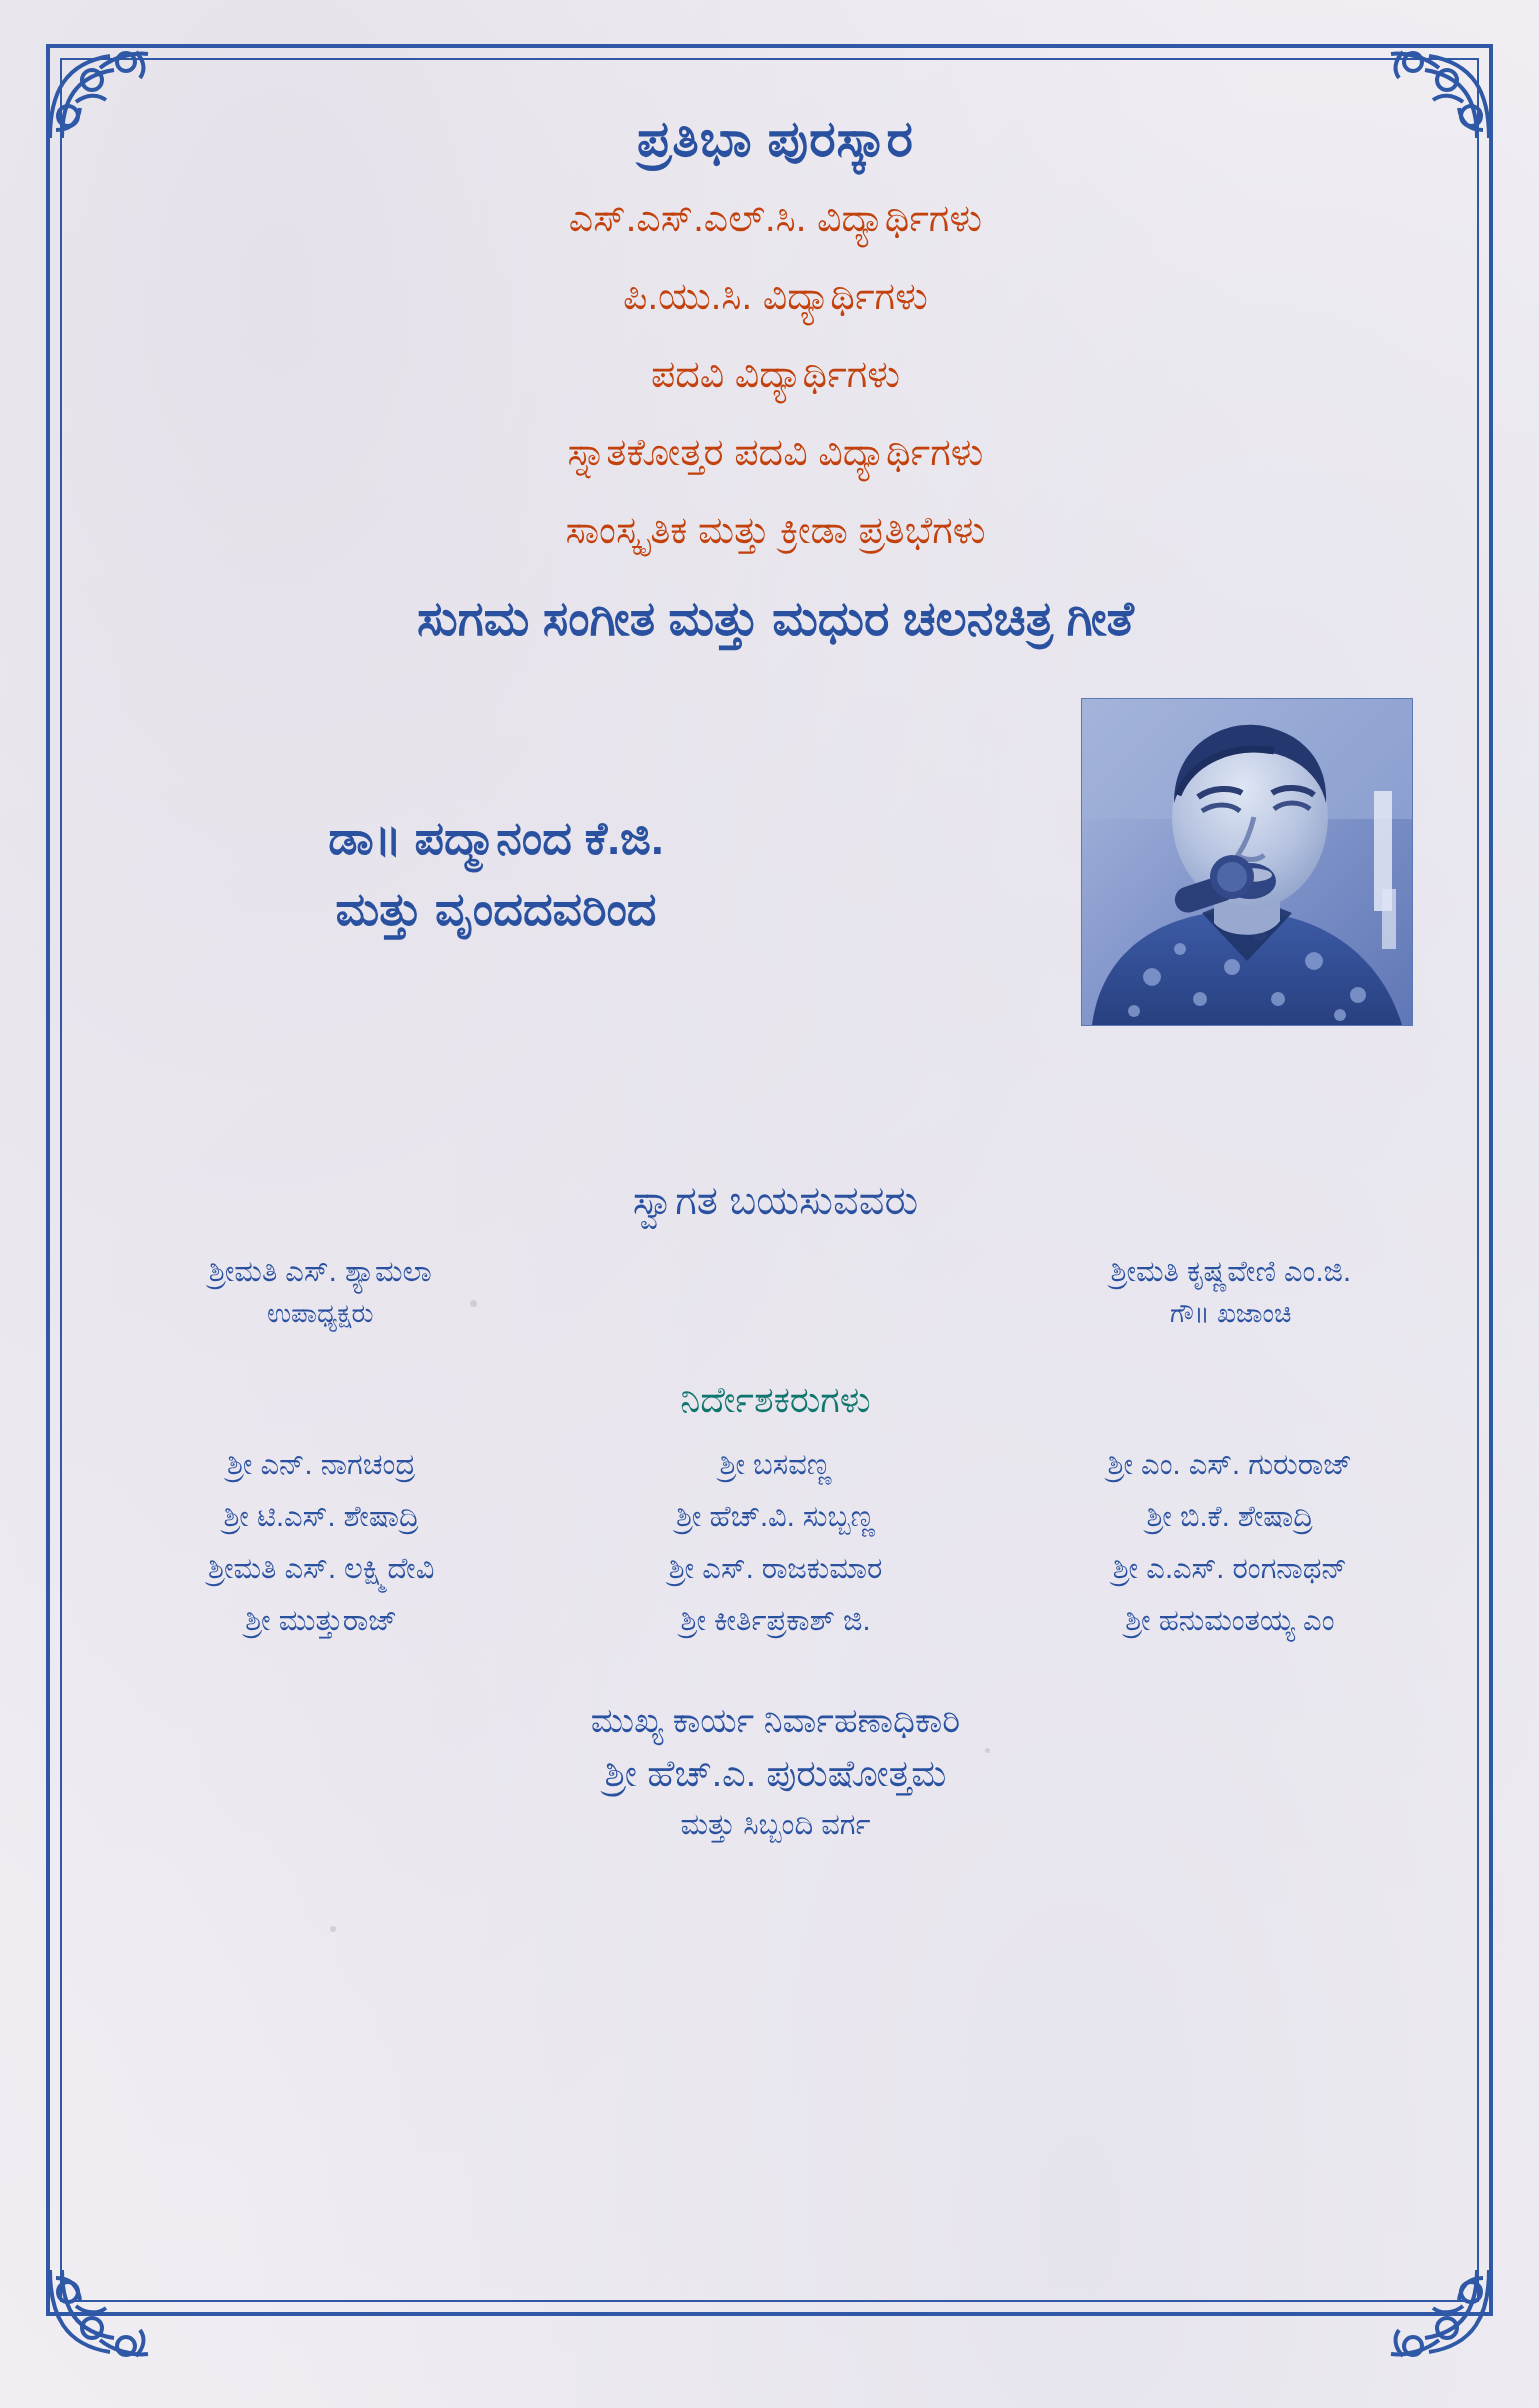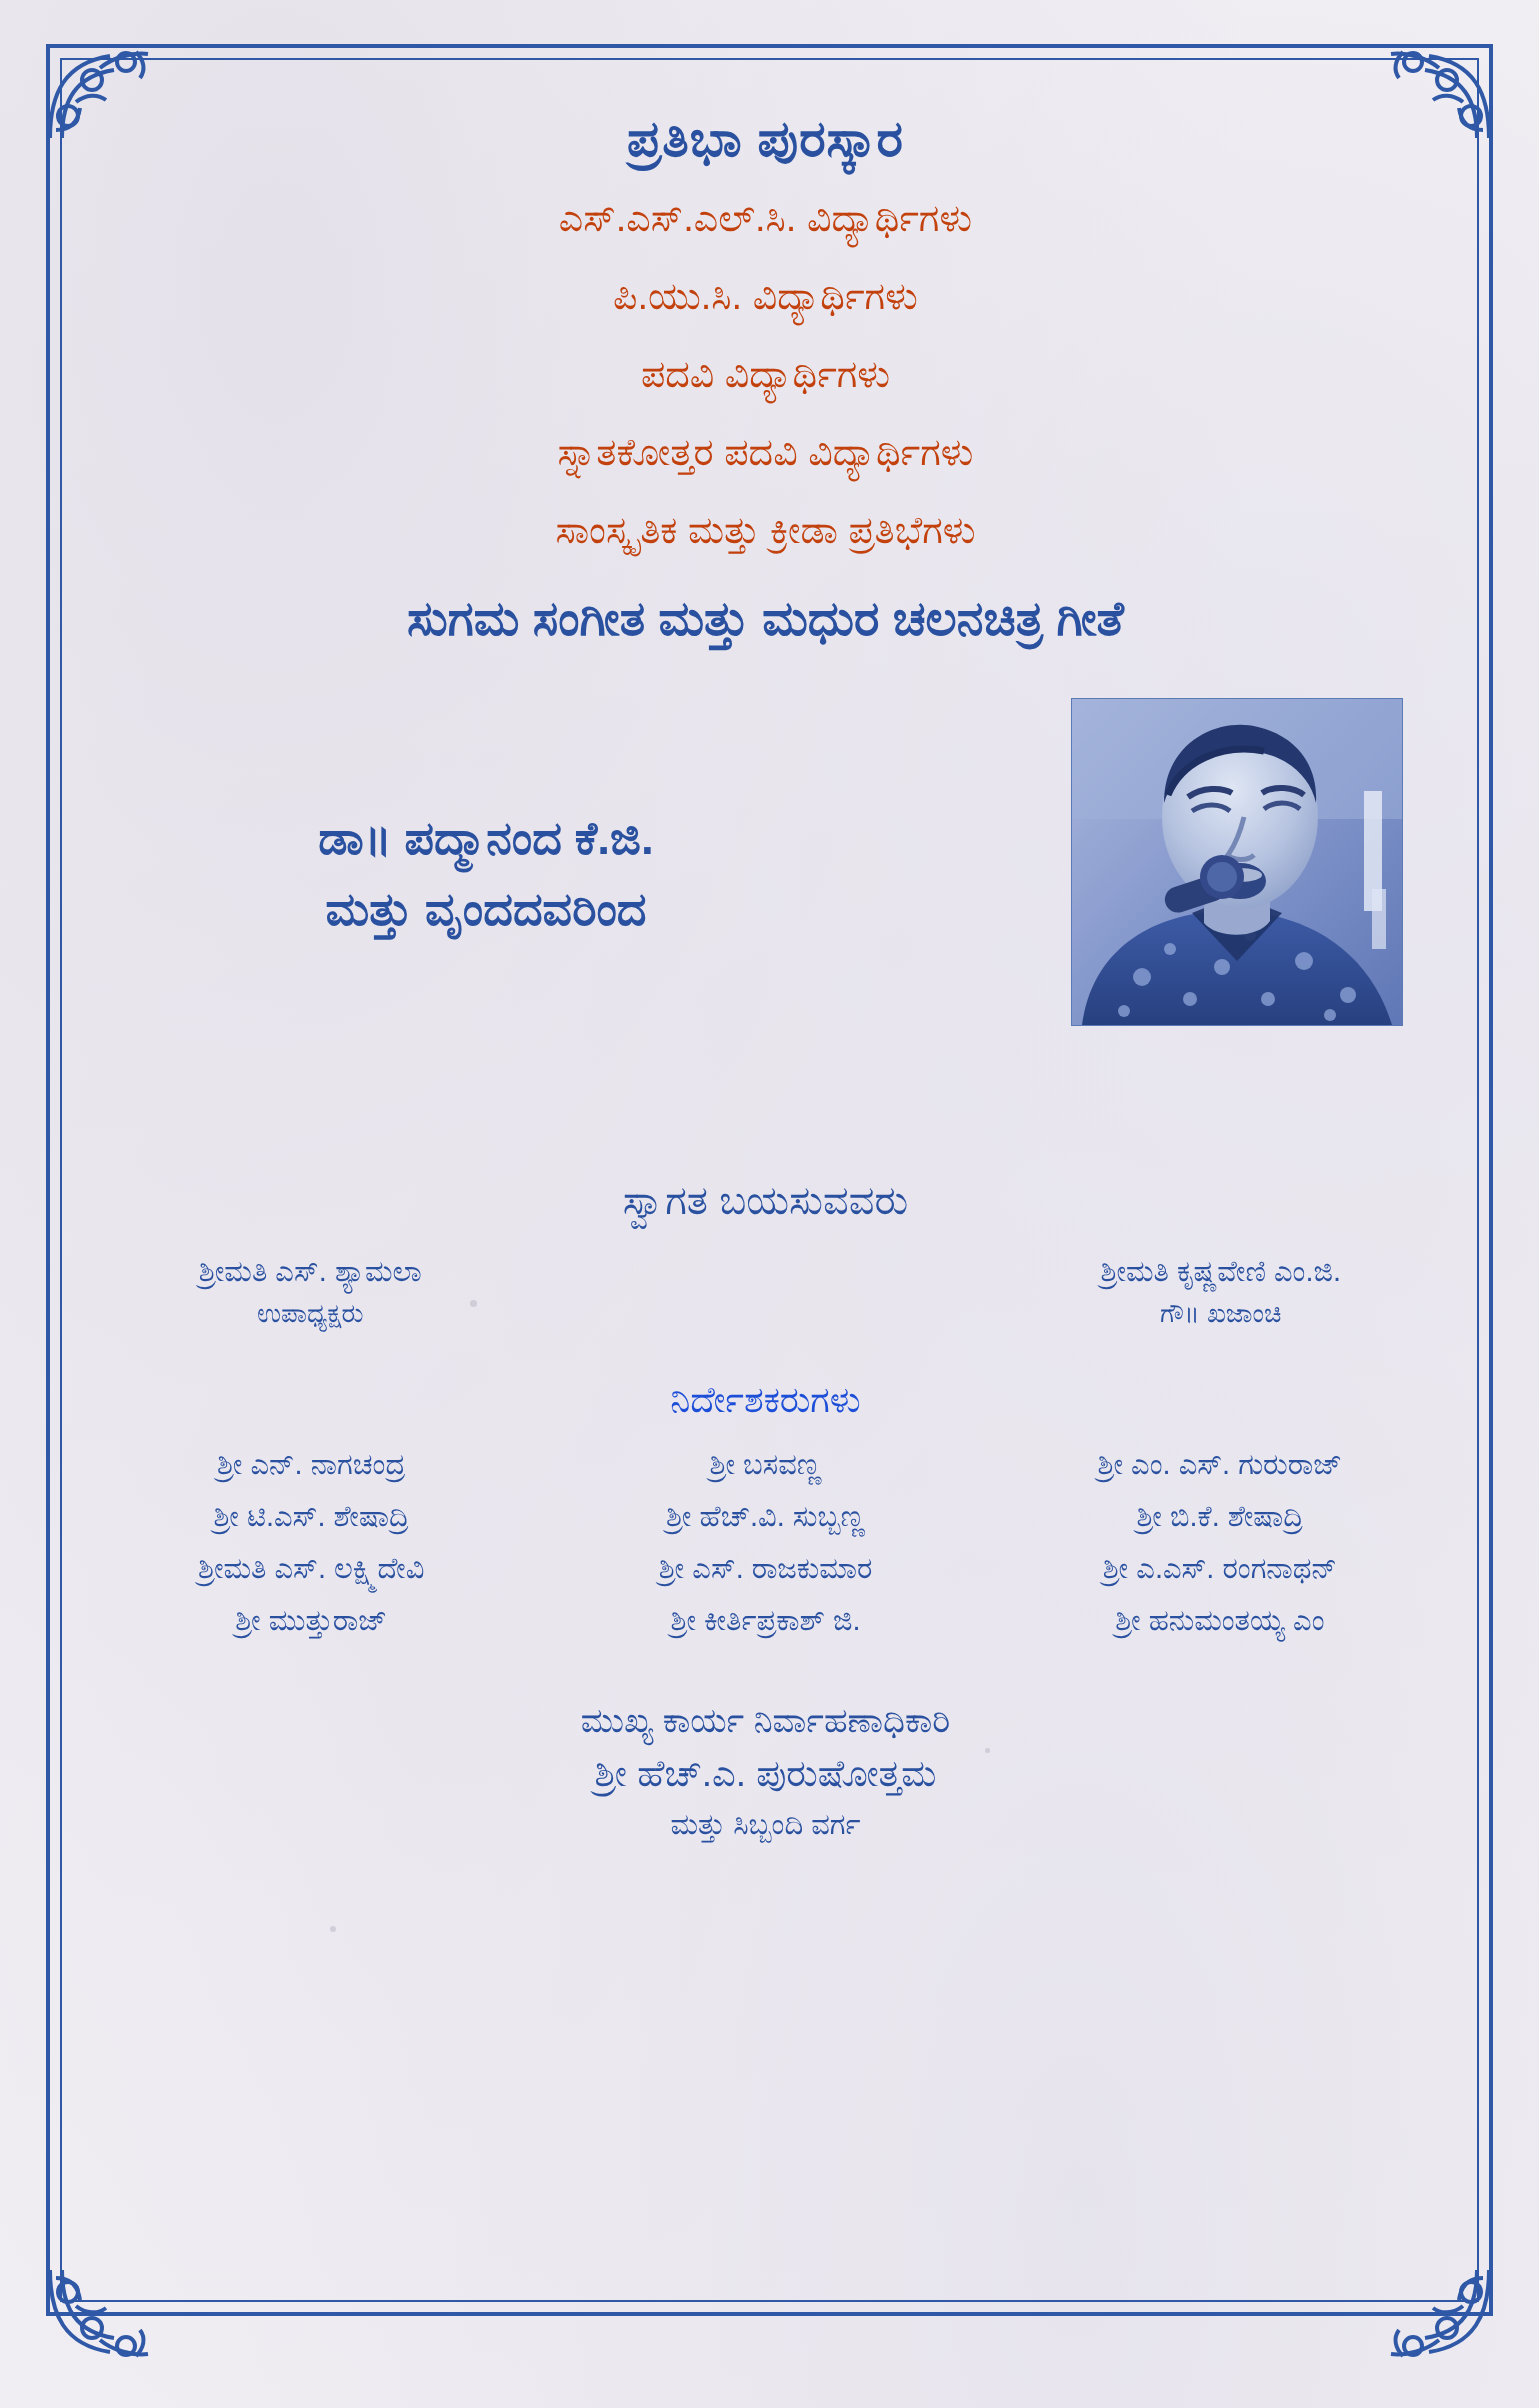--- a/index.html
+++ b/index.html
@@ -56,21 +56,21 @@
     pointer-events: none;
   }
   .corner svg { width: 100%; height: 100%; display: block; }
   #corner-tl { left: 40px;  top: 38px; }
   #corner-tr { right: 40px; top: 38px;  transform: scaleX(-1); }
   #corner-bl { left: 40px;  bottom: 38px; transform: scaleY(-1); }
   #corner-br { right: 40px; bottom: 38px; transform: scale(-1,-1); }
 
   #content {
     position: absolute;
-    left: 86px;
+    left: 96px;
     top: 80px;
     width: 1359px;
     height: 2200px;
     color: #2a51a0;
     text-align: center;
   }
   .kn { font-family: "Liberation Sans", sans-serif; }
 
   .title {
     font-size: 50px;
@@ -142,21 +142,21 @@
     color: #2a51a0;
   }
   .person-role {
     font-size: 26px;
     line-height: 1.5;
     color: #2a51a0;
   }
   .directors-heading {
     font-size: 36px;
     margin-top: 46px;
-    color: #1d4ed8;
+    color: #0f766e;
   }
   #directors-grid {
     margin-top: 22px;
     display: grid;
     grid-template-columns: 1fr 1fr 1fr;
     row-gap: 10px;
     column-gap: 4px;
   }
   #directors-grid div {
     font-size: 29px;

